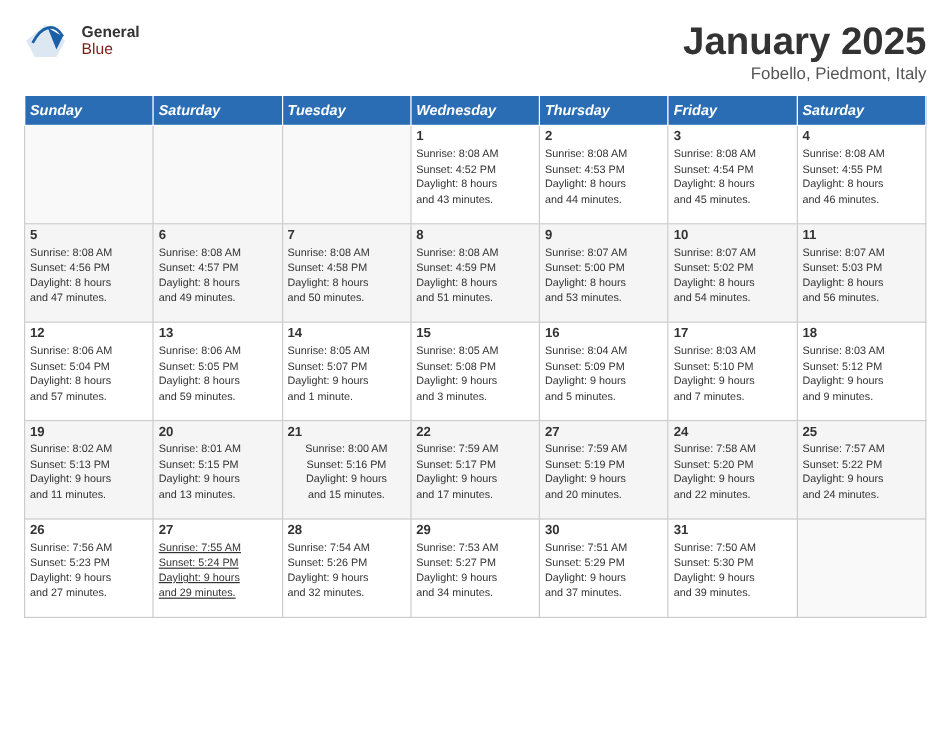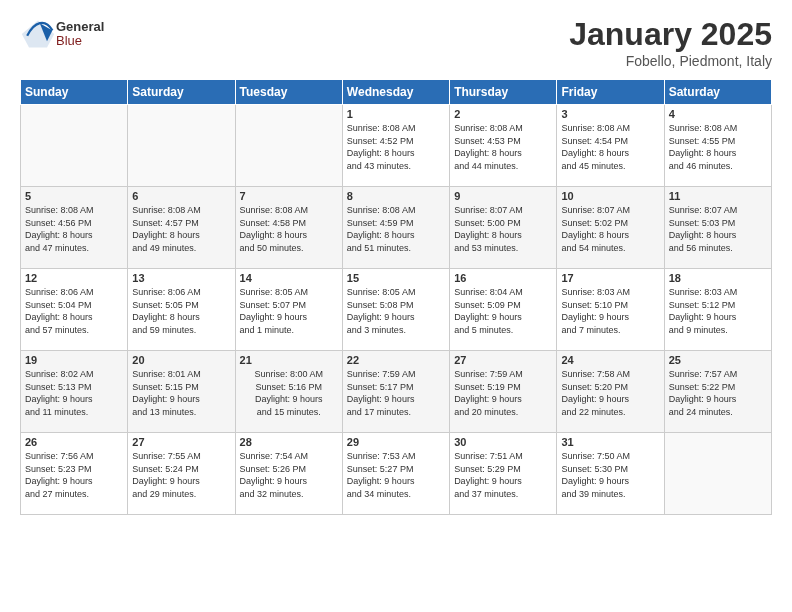--- a/index.html
+++ b/index.html
@@ -18,21 +18,21 @@
     }
     .header {
       display: flex;
       justify-content: space-between;
       align-items: flex-start;
       margin-bottom: 10px;
     }
     .logo {
       display: flex;
       align-items: center;
-      gap: 0;
+      gap: 12px;
     }
     .logo-icon {
       width: 36px;
       height: 36px;
     }
     .logo-text {
       display: flex;
       flex-direction: column;
       line-height: 1.1;
     }
@@ -64,20 +64,21 @@
       table-layout: fixed;
     }
     thead tr th {
       background: #2a6db5;
       color: #fff;
       font-size: 12px;
       font-weight: bold;
       padding: 5px 4px;
       text-align: left;
       border: 1px solid #fff;
+      font-style: italic;
     }
     tbody tr td {
       border: 1px solid #ccc;
       vertical-align: top;
       padding: 3px 4px;
       font-size: 9.5px;
       color: #333;
       height: 82px;
       background: #fff;
     }
@@ -324,21 +325,21 @@
         <tr>
           <td>
             <span class="day-num">26</span>
             <div class="day-info" style="white-space: pre-line;">Sunrise: 7:56 AM
 Sunset: 5:23 PM
 Daylight: 9 hours
 and 27 minutes.</div>
           </td>
           <td>
             <span class="day-num">27</span>
-            <div class="day-info" style="white-space: pre-line;">Sunrise: 7:55 AM
+            <div class="day-info" style="white-space: pre-line; text-decoration: underline;">Sunrise: 7:55 AM
 Sunset: 5:24 PM
 Daylight: 9 hours
 and 29 minutes.</div>
           </td>
           <td>
             <span class="day-num">28</span>
             <div class="day-info" style="white-space: pre-line;">Sunrise: 7:54 AM
 Sunset: 5:26 PM
 Daylight: 9 hours
 and 32 minutes.</div>

